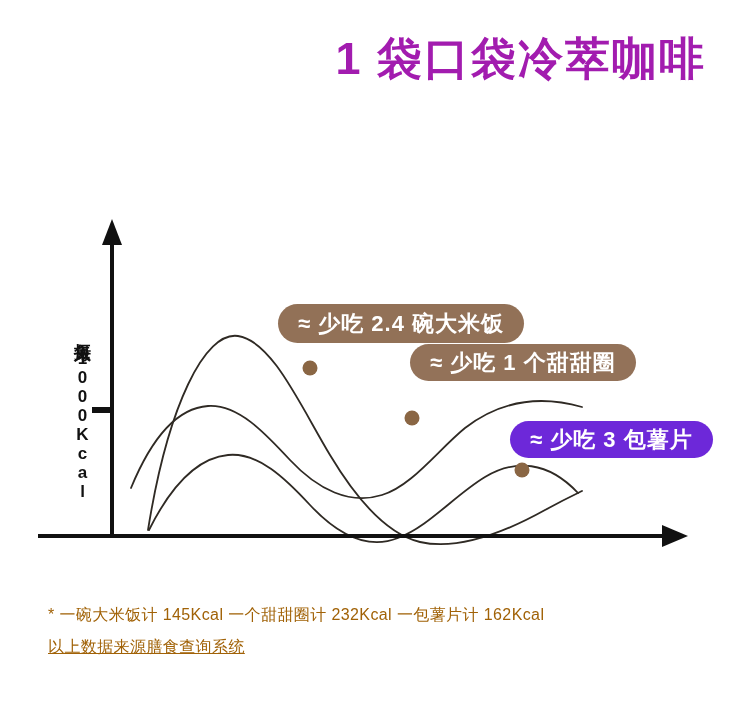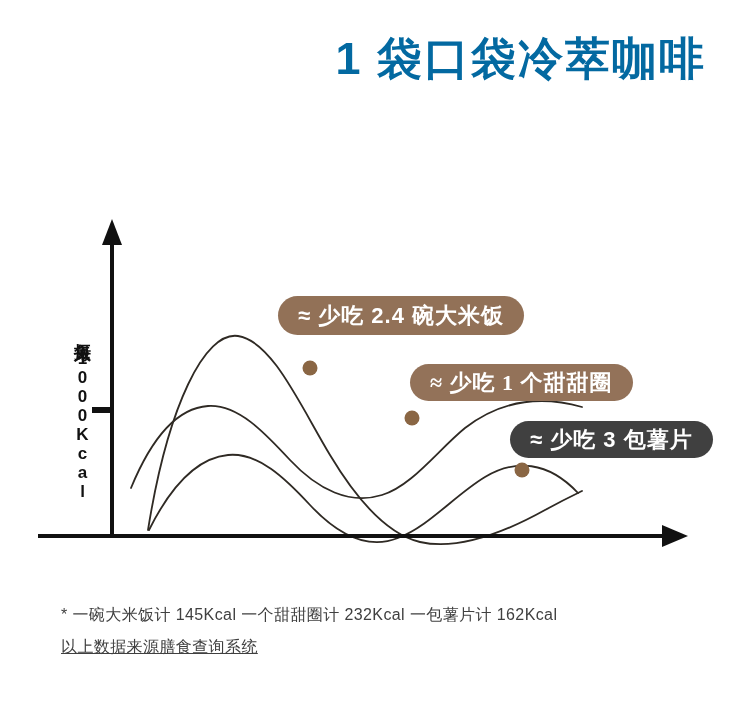--- a/index.html
+++ b/index.html
@@ -16,21 +16,21 @@
     height: 722px;
     background: #ffffff;
     overflow: hidden;
   }
 
   
   .headline {
     position: absolute;
     right: 44px;
     text-align: right;
-    color: #0369a1;
+    color: #a21caf;
     font-weight: 700;
     font-size: 45px;
     letter-spacing: 2px;
     line-height: 1;
     white-space: nowrap;
   }
   .headline-line1 { top: 36px; }
   .headline-line2 { top: 118px; }
 
   
@@ -73,29 +73,29 @@
     justify-content: center;
     box-sizing: border-box;
     border-radius: 999px;
     color: #ffffff;
     font-weight: 700;
     font-size: 22px;
     letter-spacing: 1px;
     white-space: nowrap;
     padding: 0 20px;
   }
-  .pill-rice  { left: 278px; top: 296px; height: 39px; }
-  .pill-donut { left: 410px; top: 364px; height: 37px; font-family: Liberation Serif, serif; }
+  .pill-rice  { left: 278px; top: 304px; height: 39px; }
+  .pill-donut { left: 410px; top: 344px; height: 37px; }
   .pill-chips { left: 510px; top: 421px; height: 37px; }
 
   
   .footnote {
     position: absolute;
-    left: 61px;
-    color: #404040;
+    left: 48px;
+    color: #a16207;
     font-size: 16px;
     letter-spacing: 0.4px;
     white-space: nowrap;
   }
   .footnote-line1 { top: 605px; }
   .footnote-line2 { top: 637px; text-decoration: underline; }
 </style>
 </head>
 <body>
 
@@ -138,18 +138,18 @@
       <polygon points="688,331 662,320 662,342" fill="#111111"></polygon>
     </svg>
   </div>
 
   <div class="y-axis-label">每摄入 1000Kcal</div>
 
   <div class="pill pill-rice" style="background: rgb(146, 113, 87);">≈ 少吃 2.4 碗大米饭</div>
 
   <div class="pill pill-donut" style="background: rgb(147, 114, 89);">≈ 少吃 1 个甜甜圈</div>
 
-  <div class="pill pill-chips" style="background: #404040;">≈ 少吃 3 包薯片</div>
+  <div class="pill pill-chips" style="background: #6d28d9;">≈ 少吃 3 包薯片</div>
 
   <div class="footnote footnote-line1">* 一碗大米饭计 145Kcal 一个甜甜圈计 232Kcal  一包薯片计 162Kcal</div>
   <div class="footnote footnote-line2">以上数据来源膳食查询系统</div>
 
 </div>
 
 </body></html>

